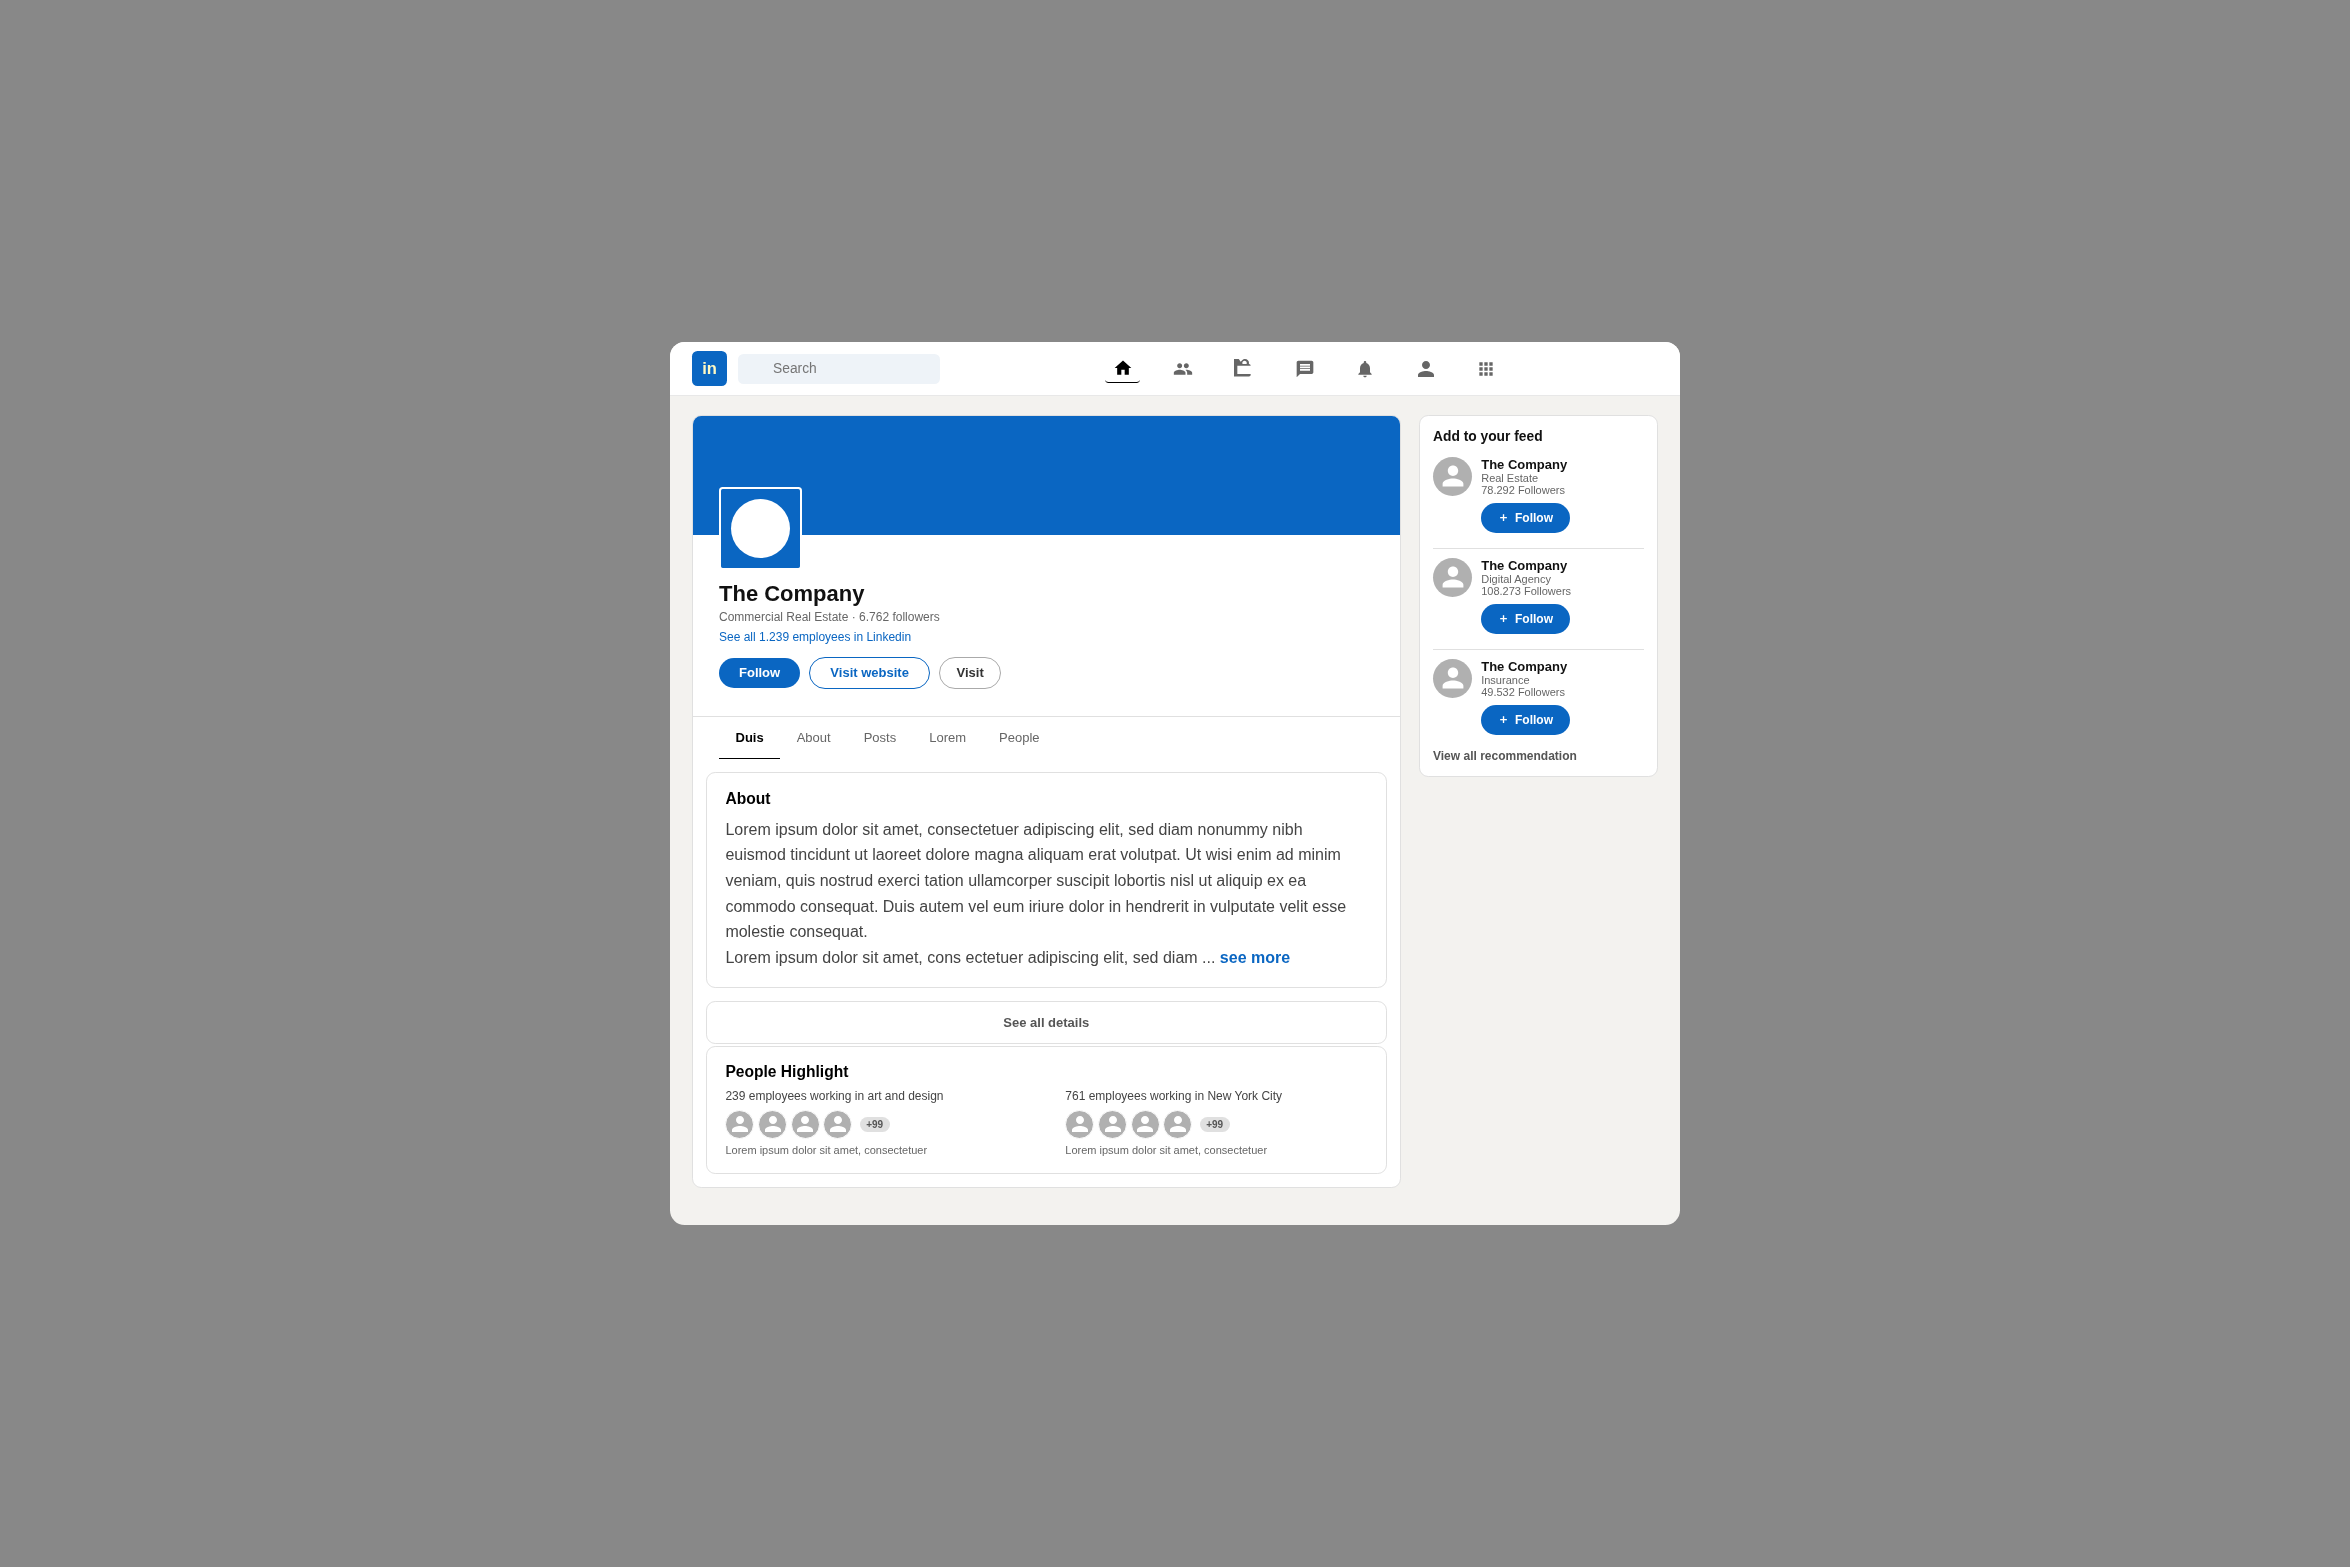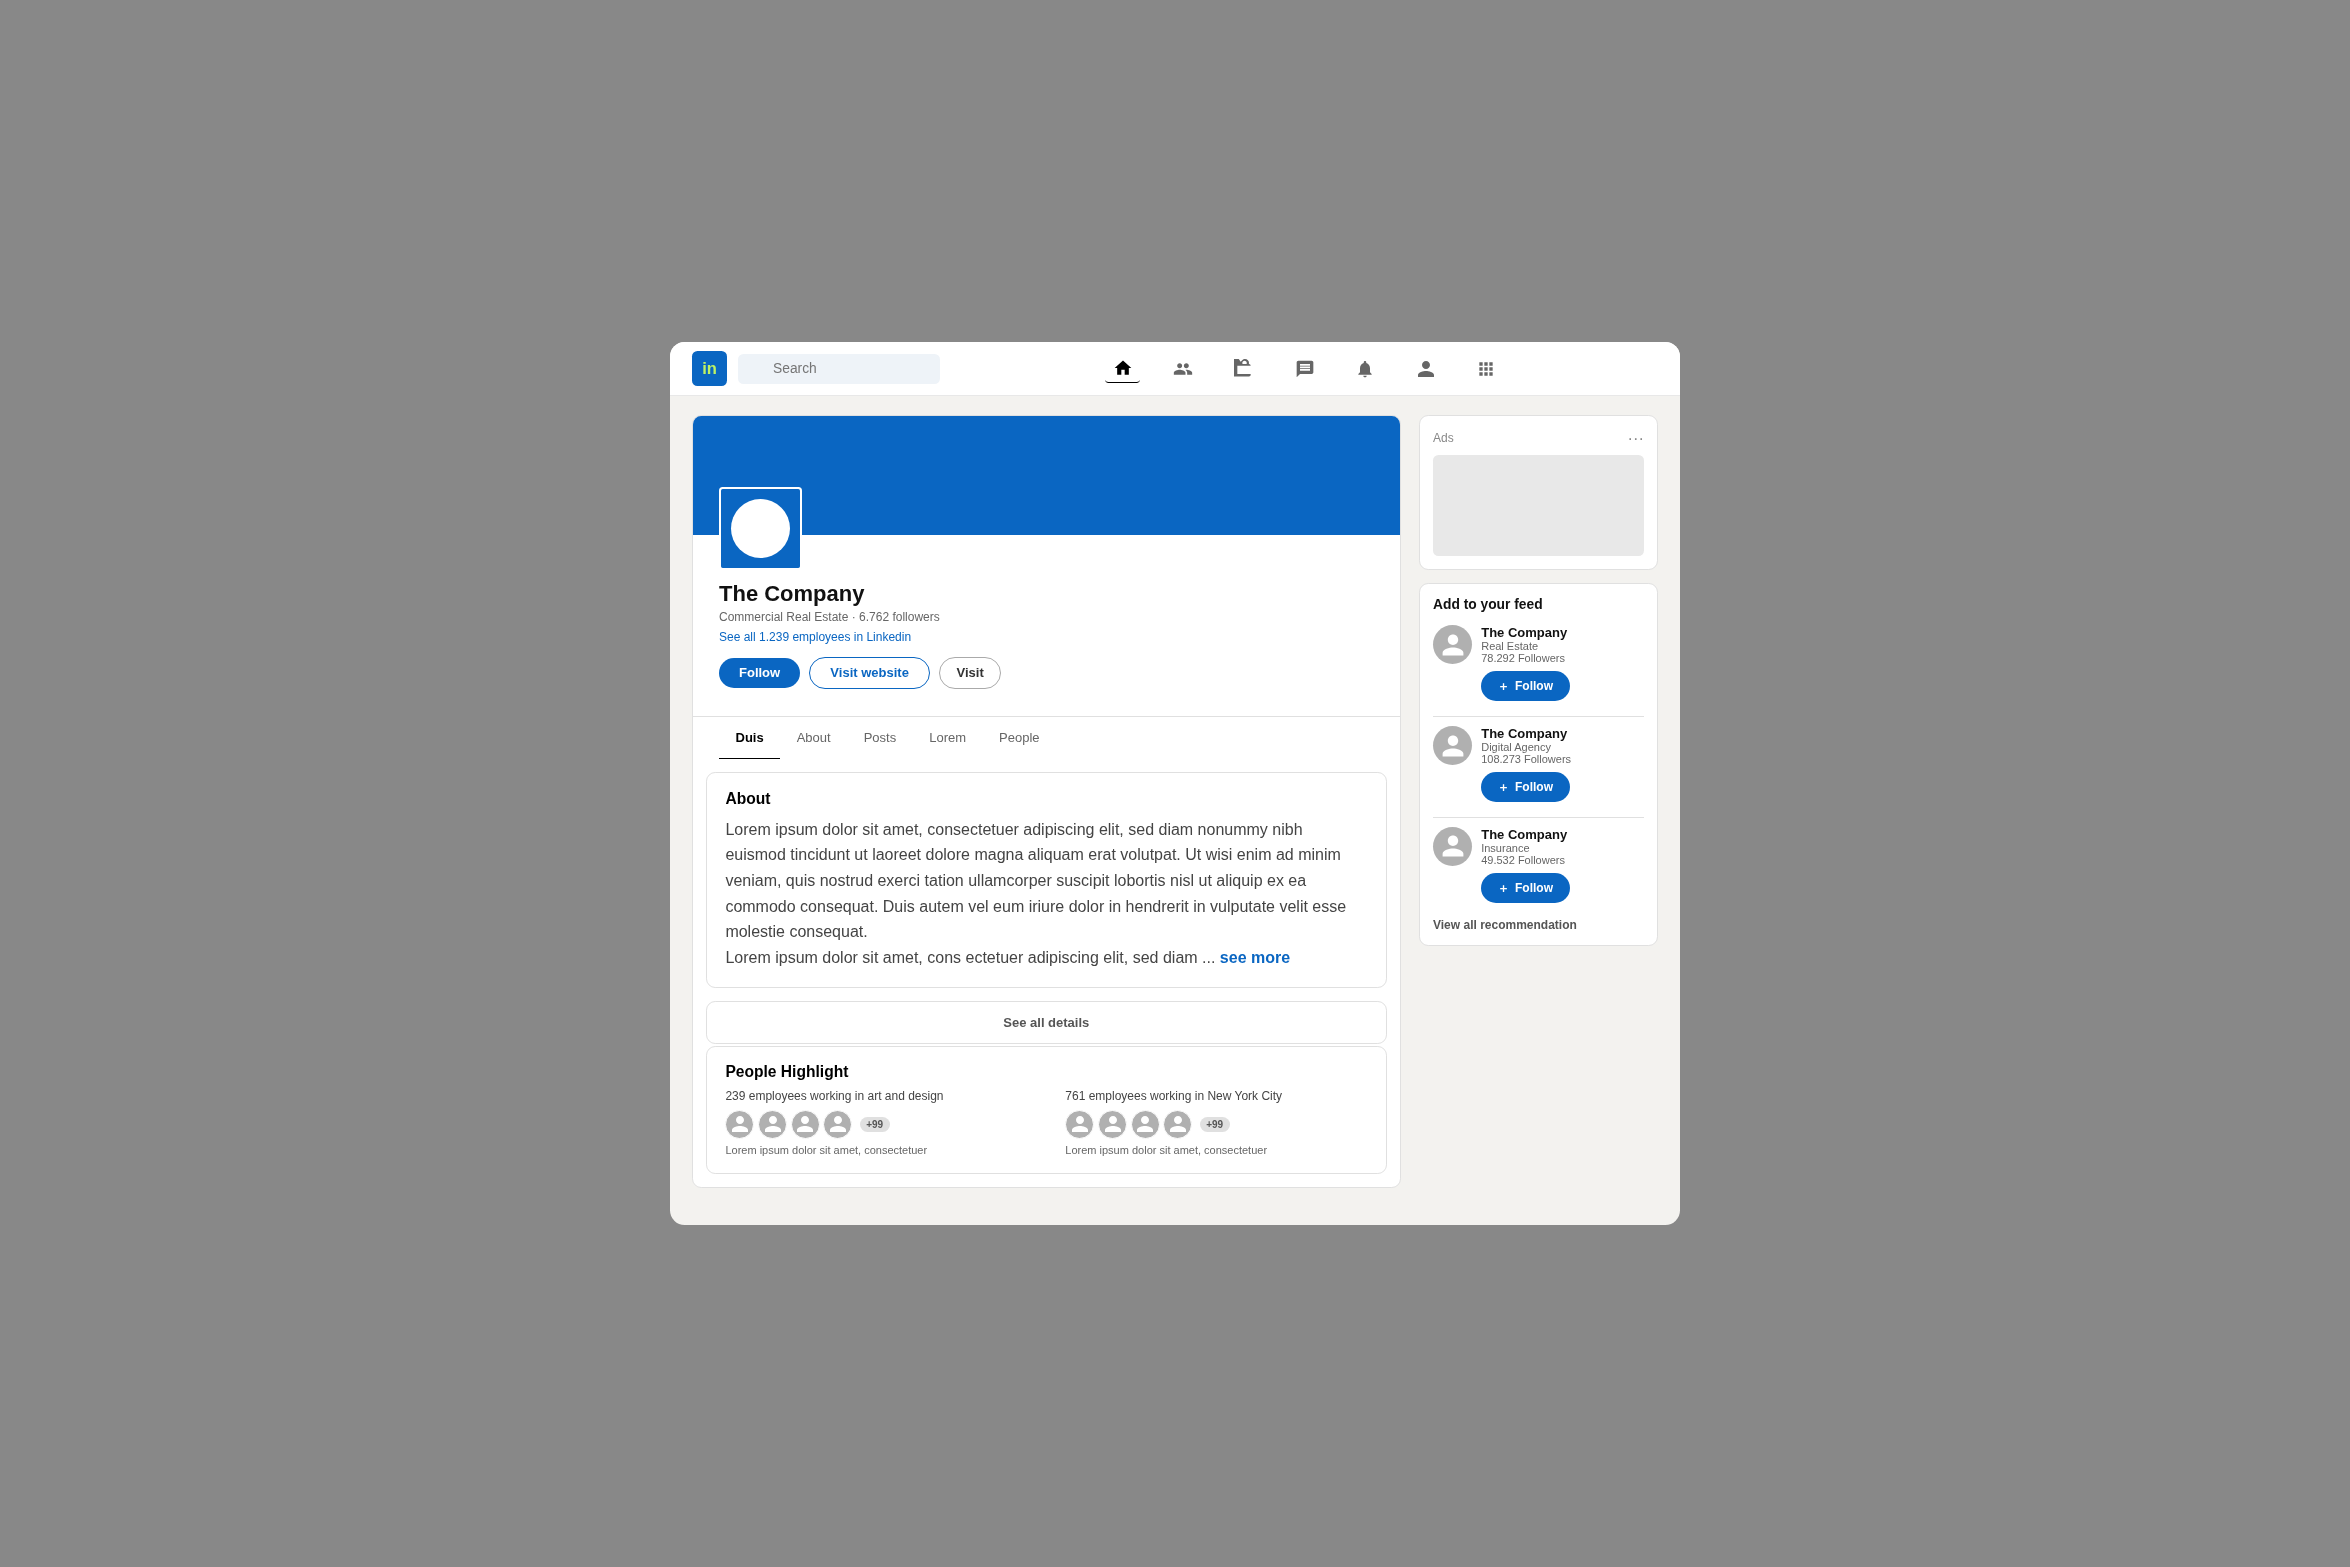--- a/index.html
+++ b/index.html
@@ -25,21 +25,21 @@
       background: #fff;
       display: flex;
       align-items: center;
       padding: 9.2px 22px;
       gap: 11px;
       border-bottom: 0.9px solid #e8e8e8;
       position: relative;
     }
     .linkedin-logo {
       background: #0a66c2;
-      color: #bef264;
+      color: #fef9c3;
       font-weight: 800;
       font-size: 16.5px;
       width: 35px;
       height: 35px;
       border-radius: 5.5px;
       display: flex;
       align-items: center;
       justify-content: center;
       flex-shrink: 0;
     }
@@ -564,27 +564,20 @@
               <span class="avatar-count">+99</span>
             </div>
             <div class="people-desc">Lorem ipsum dolor sit amet, consectetuer</div>
           </div>
         </div>
       </div>
     </div>
 
     <div class="right-sidebar">
 
-      <div class="ads-card">
-        <div class="ads-header">
-          <span class="ads-label">Ads</span>
-          <span class="ads-dots">···</span>
-        </div>
-        <div class="ads-placeholder"></div>
-      </div>
 
       <div class="feed-card">
         <div class="feed-title">Add to your feed</div>
 
         <div class="feed-item">
           <div class="feed-item-top">
             <div class="feed-avatar">
               <svg viewBox="0 0 24 24">
                   <path d="M12 12c2.7 0 4.8-2.1 4.8-4.8S14.7 2.4 12 2.4 7.2 4.5 7.2 7.2 9.3 12 12 12zm0 2.4c-3.2 0-9.6 1.6-9.6 4.8v2.4h19.2v-2.4c0-3.2-6.4-4.8-9.6-4.8z"></path>
                 </svg>

